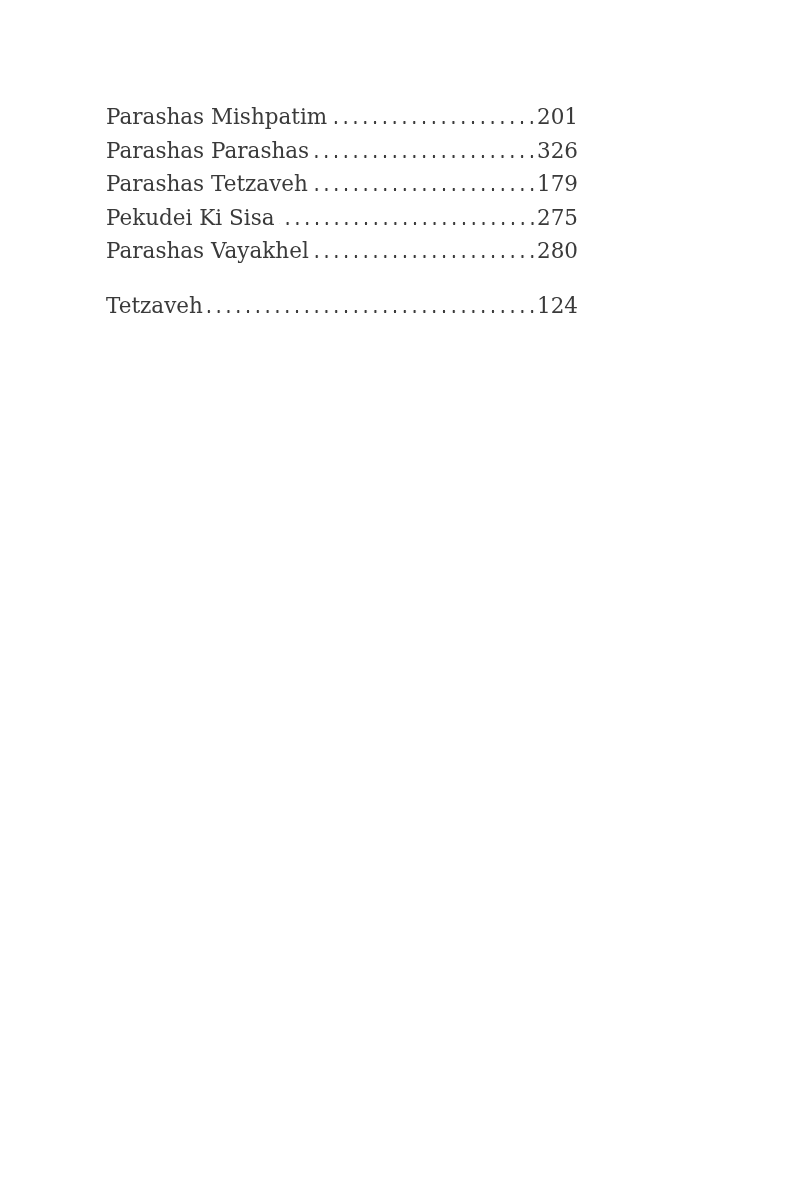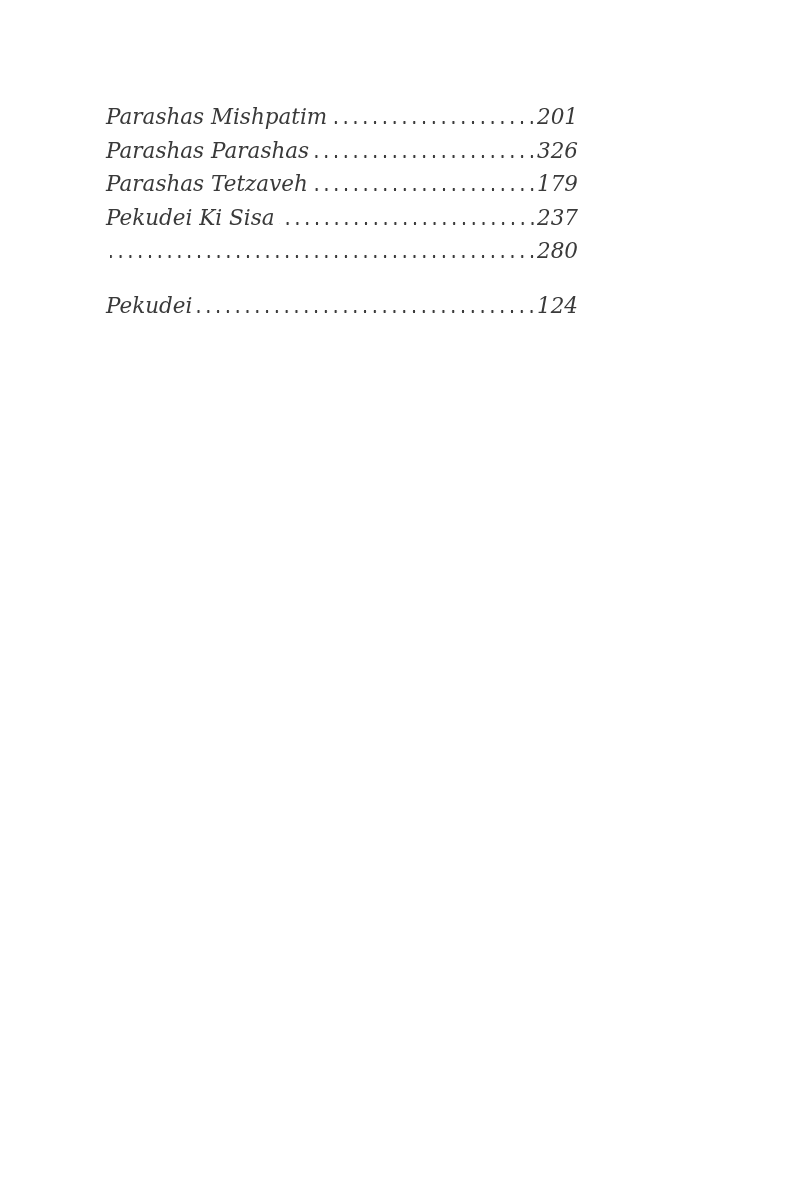--- a/index.html
+++ b/index.html
@@ -11,21 +11,20 @@
     background: var(--page-bg);
   }
   .page {
     position: relative;
     width: 684px;
     height: 1195px;
     background: var(--page-bg);
     font-family: "DejaVu Serif", "Liberation Serif", serif;
     color: var(--text);
     overflow: hidden;
-    font-style: italic;
   }
   .toc {
     position: absolute;
     left: 106px;
     right: 106px;
     top: 100px;
   }
   .toc-row {
     display: flex;
     align-items: baseline;
@@ -75,29 +74,30 @@
 
     <div class="toc-row">
       <span class="entry-label">Parashas Tetzaveh</span>
       <span class="dot-leader"></span>
       <span class="page-number">179</span>
     </div>
 
     <div class="toc-row">
       <span class="entry-label">Pekudei Ki Sisa</span>
       <span class="dot-leader"></span>
-      <span class="page-number">237</span>
+      <span class="page-number">275</span>
     </div>
 
     <div class="toc-row">
+      <span class="entry-label">Parashas Vayakhel</span>
       <span class="dot-leader"></span>
       <span class="page-number">280</span>
     </div>
 
 
     <div class="toc-row gap-before">
-      <span class="entry-label">Pekudei</span>
+      <span class="entry-label">Tetzaveh</span>
       <span class="dot-leader"></span>
       <span class="page-number">124</span>
     </div>
 
   </div>
 </div>
 
 </body></html>

